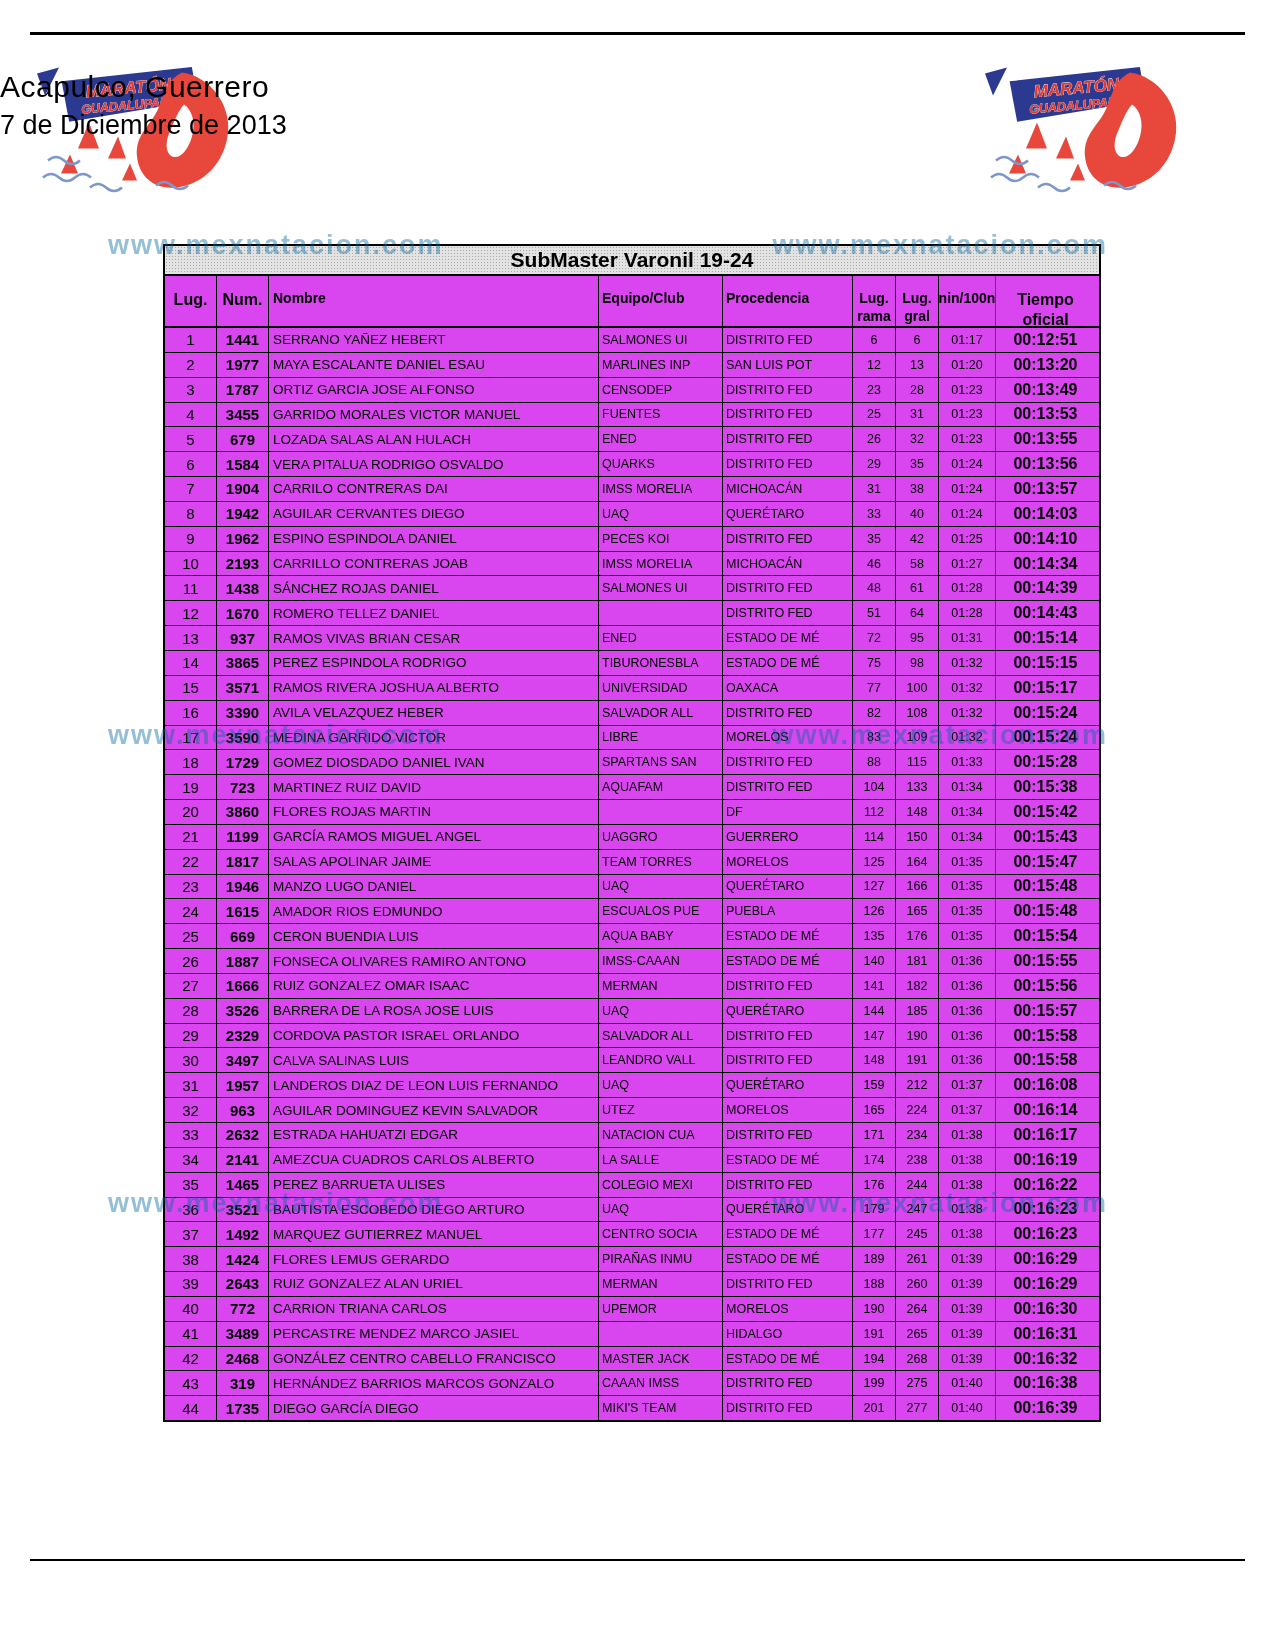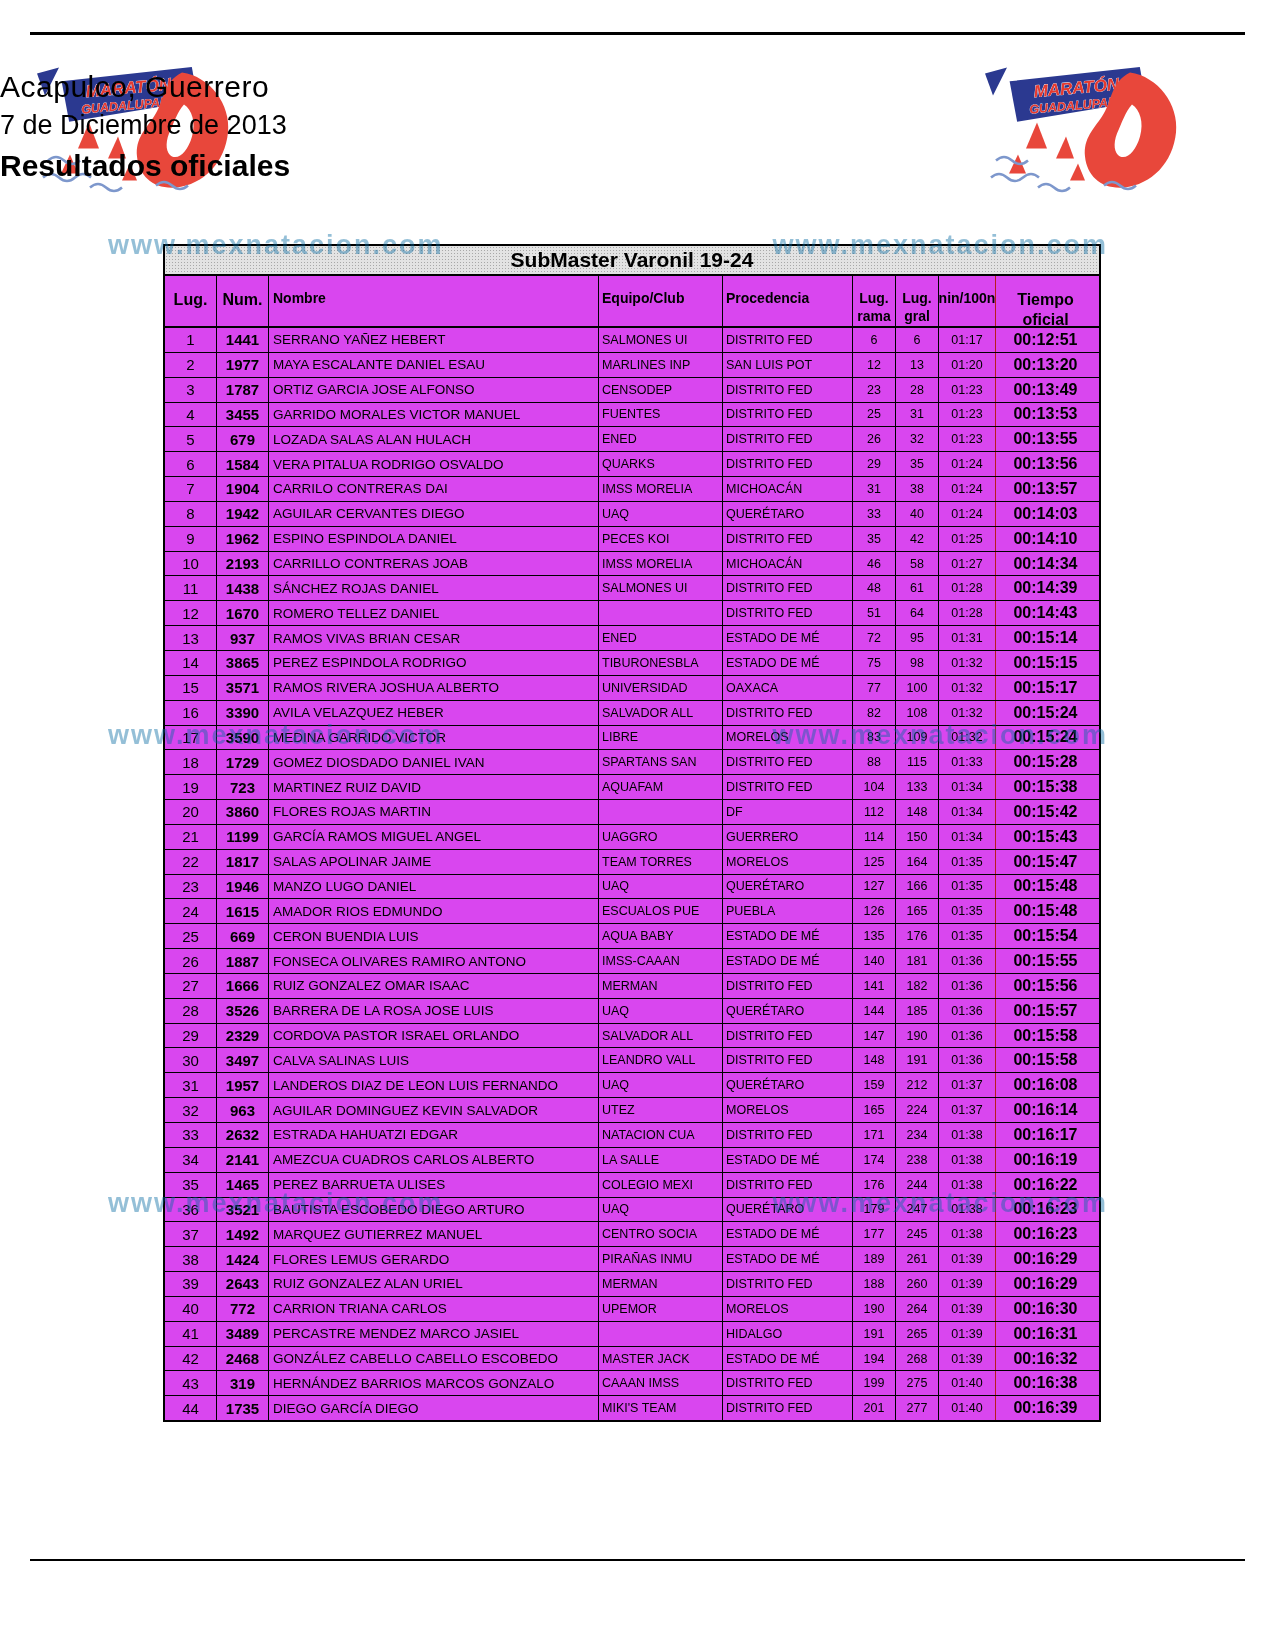--- a/index.html
+++ b/index.html
@@ -113,21 +113,20 @@
     <path d="M14,94 q8,-7 16,0 q8,7 16,0" stroke="#7d97cc" fill="none" stroke-width="2.5"></path>
     <path d="M9,111 q8,-7 16,0 q8,7 16,0 q8,-7 16,0" stroke="#7d97cc" fill="none" stroke-width="2.5"></path>
     <path d="M56,121 q8,-7 16,0 q8,7 16,0" stroke="#7d97cc" fill="none" stroke-width="2.5"></path>
     <path d="M122,119 q8,-7 16,0 q8,7 16,0" stroke="#7d97cc" fill="none" stroke-width="2.5"></path>
   </svg>
 </div>
 
 <div class="doc-header">
   <div class="hdr-line1">Acapulco, Guerrero</div>
   <div class="hdr-line2">7 de Diciembre de 2013</div>
-  <div class="hdr-line3">Resultados oficiales</div>
 </div>
 
 <div class="wm-band wm-1">
   <span>www.mexnatacion.com</span>
   <span>www.mexnatacion.com</span>
 </div>
 <div class="wm-band wm-2">
   <span>www.mexnatacion.com</span>
   <span>www.mexnatacion.com</span>
 </div>
@@ -600,21 +599,21 @@
     <div class="cell c-eq"></div>
     <div class="cell c-pr">HIDALGO</div>
     <div class="cell c-ra">191</div>
     <div class="cell c-gr">265</div>
     <div class="cell c-pa">01:39</div>
     <div class="cell c-ti">00:16:31</div>
   </div>
       <div class="rrow">
     <div class="cell c-lug">42</div>
     <div class="cell c-num">2468</div>
-    <div class="cell c-nom">GONZÁLEZ CABELLO CABELLO ESCOBEDO</div>
+    <div class="cell c-nom">GONZÁLEZ CENTRO CABELLO FRANCISCO</div>
     <div class="cell c-eq">MASTER JACK</div>
     <div class="cell c-pr">ESTADO DE MÉ</div>
     <div class="cell c-ra">194</div>
     <div class="cell c-gr">268</div>
     <div class="cell c-pa">01:39</div>
     <div class="cell c-ti">00:16:32</div>
   </div>
       <div class="rrow">
     <div class="cell c-lug">43</div>
     <div class="cell c-num">319</div>

